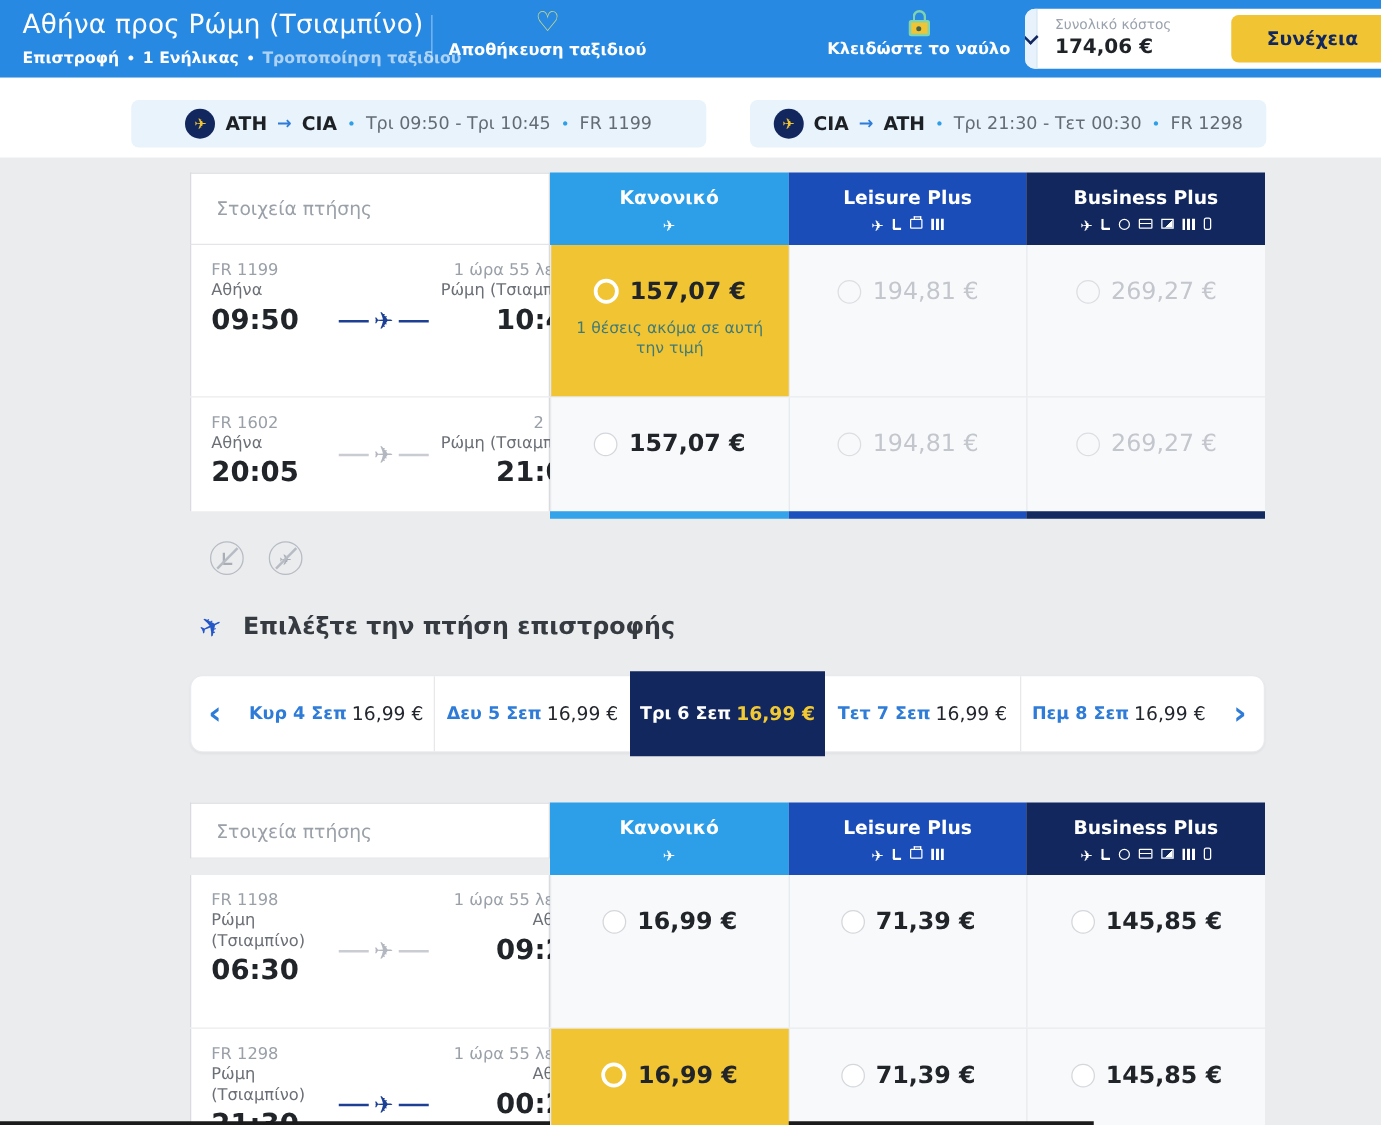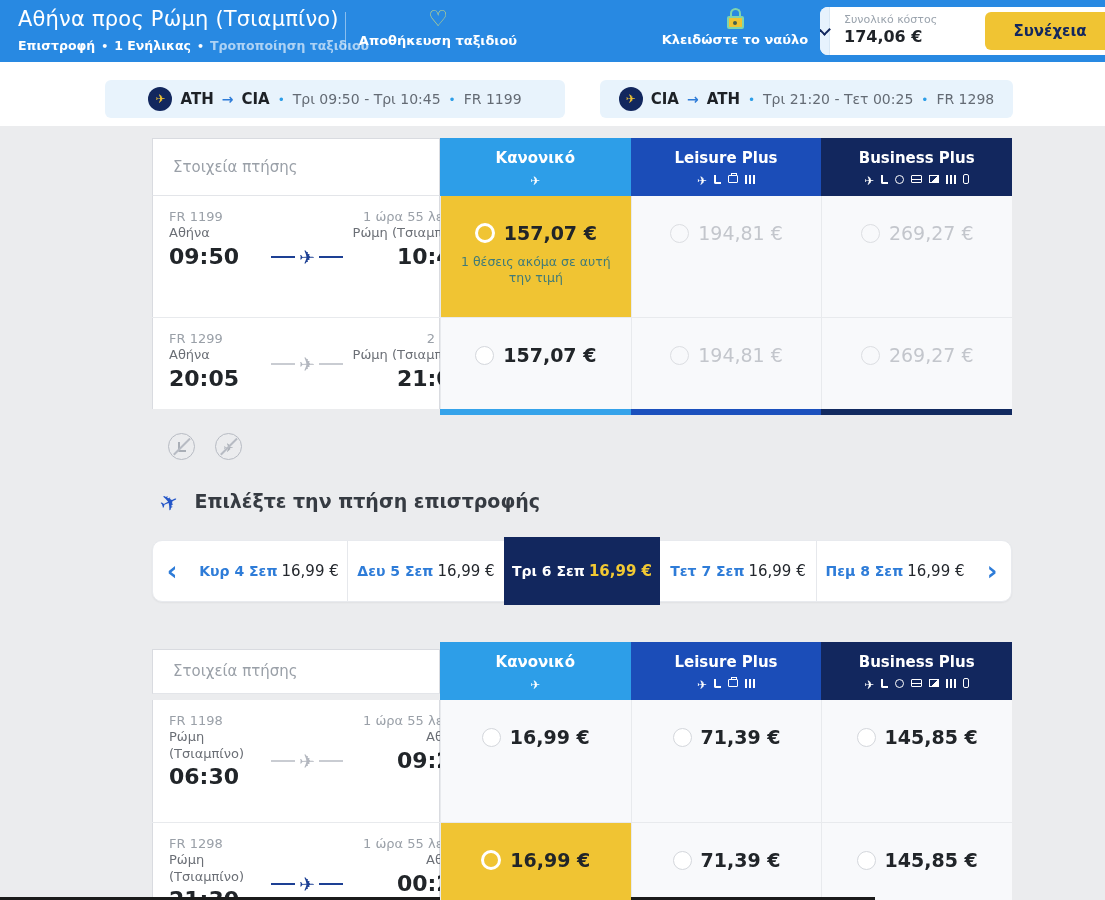--- a/index.html
+++ b/index.html
@@ -41,21 +41,21 @@
   .pill .pcirc::before { content:"✈"; color:#f0c433; font-size:12px; }
   .pill .code { font-weight:bold; color:#1d2126; font-size:15px; }
   .pill .arrow::before { content:"→"; color:#2e7cd8; font-weight:bold; }
   .pill .sep::before { content:"•"; color:#2d9ee8; font-size:12px; }
   .pill .gray { color:#646b74; }
   
   .content { position:relative; }
   .fare-table { width:860px; margin-left:152px; }
   .fare-table.outbound { margin-top:12px; }
   .fare-table.return-table { margin-top:40px; }
-  .ft-header { display:flex; align-items:center; height:58px; }
+  .ft-header { display:flex; align-items:flex-start; height:58px; }
   .ft-details-head { width:288px; flex:none; height:58px; background:#fff; border:1px solid #d9dbe0; border-bottom:1px solid #e3e5e9; display:flex; align-items:center; padding-left:20px; font-size:15px; color:#9aa0a8; }
   .return-table .ft-details-head { height:45px; }
   .ft-col-head { flex:1; height:58px; color:#fff; display:flex; flex-direction:column; align-items:center; justify-content:center; gap:6px; }
   .ft-col-title { font-size:15px; font-weight:bold; }
   .ft-col-icons { display:flex; align-items:center; gap:7px; height:12px; }
   .fic { display:inline-block; }
   .fic-plane::before { content:"✈"; font-size:12px; color:#fff; line-height:12px; }
   .fic-seat { width:7px; height:9px; border-left:2px solid #fff; border-bottom:2px solid #fff; border-radius:0 0 0 2px; }
   .fic-bag { width:10px; height:8px; border:1.5px solid #fff; border-radius:1px; position:relative; }
   .fic-bag::before { content:""; position:absolute; top:-3px; left:2px; width:4px; height:2px; border:1px solid #fff; border-bottom:none; }
@@ -165,21 +165,21 @@
     <span class="sep"></span>
     <span class="gray">FR 1199</span>
   </div>
 
   <div class="pill pill-2">
     <span class="pcirc"></span>
     <span class="code">CIA</span>
     <span class="arrow"></span>
     <span class="code">ATH</span>
     <span class="sep"></span>
-    <span class="gray">Τρι 21:20 - Τετ 00:25</span>
+    <span class="gray">Τρι 21:30 - Τετ 00:30</span>
     <span class="sep"></span>
     <span class="gray">FR 1298</span>
   </div>
 </div>
 </div>
 
 <div class="content">
 
   <section class="fare-table outbound" id="outbound-table">
     <div class="ft-header">
@@ -254,21 +254,21 @@
     <div class="pr-line">
       <span class="radio"></span>
       <span class="pr-val">269,27 €</span>
     </div>
 
   </div>
 </div>
         <div class="ft-row">
   <div class="ft-details">
     <div class="fd-left">
-      <div class="fd-flight">FR 1299</div>
+      <div class="fd-flight">FR 1602</div>
       <div class="fd-city">Αθήνα</div>
       <div class="fd-time">20:05</div>
     </div>
     <div class="route">
       <span class="line"></span>
               <span class="p"></span>
               <span class="line"></span>
     </div>
     <div class="fd-right">
       <div class="fd-dur">2 ώρα</div>

